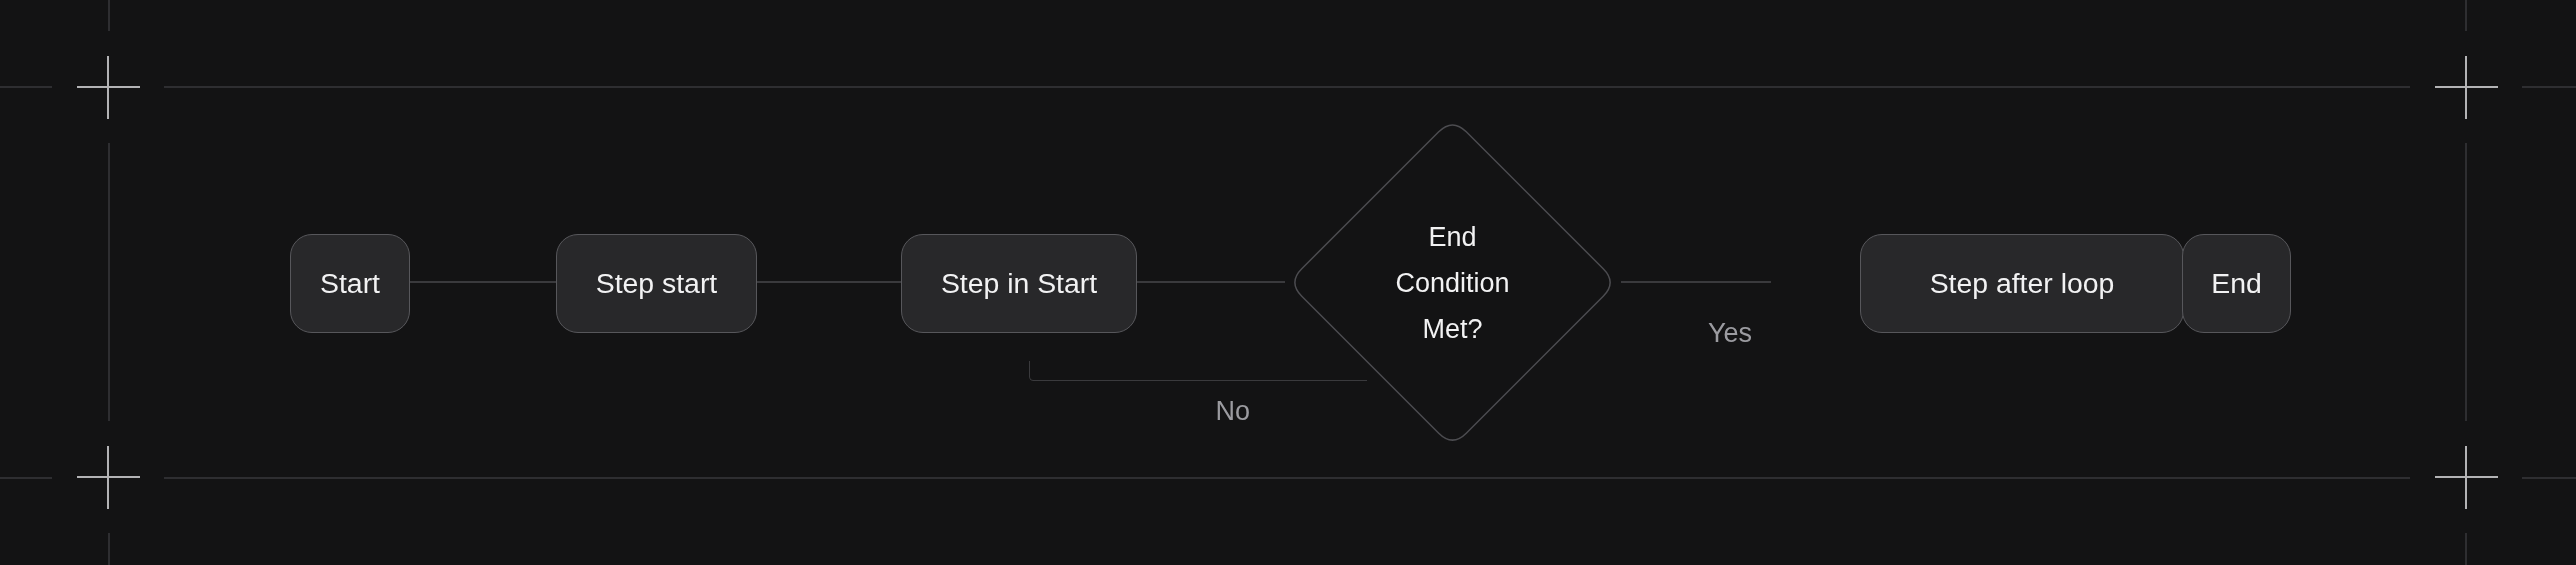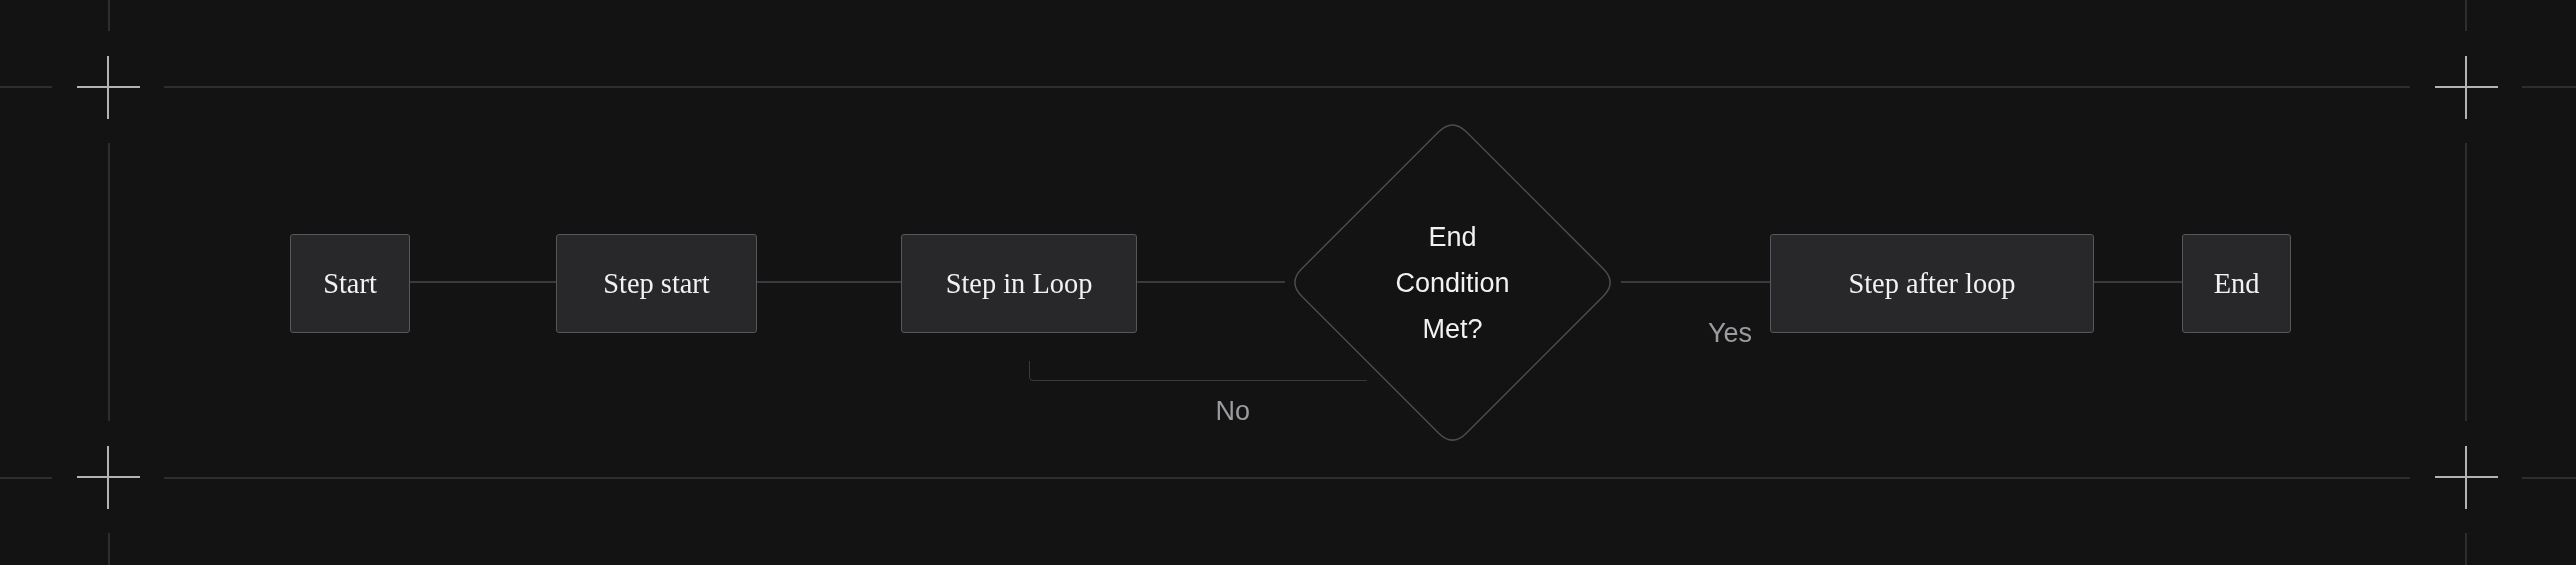--- a/index.html
+++ b/index.html
@@ -17,26 +17,25 @@
   .guide.v{width:1.5px;height:566px;top:0;}
   
   .cropmark{position:absolute;width:112px;height:112px;background:var(--bg,#131314);}
   .cropmark .bar-h{position:absolute;left:25px;top:55px;width:63px;height:2.2px;background:var(--crosshair,#b3b3b5);}
   .cropmark .bar-v{position:absolute;top:25px;left:55px;width:2.2px;height:63px;background:var(--crosshair,#b3b3b5);}
   
   .node{
     position:absolute;top:234px;height:99px;
     background:var(--node-fill,#28282a);
     border:1.5px solid var(--node-border,#57575b);
-    border-radius:3px;
+    border-radius:22px;
     display:flex;align-items:center;justify-content:center;
     color:var(--node-text,#f2f2f3);
     font-size:28.4px;
     cursor:default;
-    font-family:Liberation Serif, serif;
   }
   
   .edge{position:absolute;top:281px;height:1.5px;background:var(--edge,#3a3a3d);}
   .edge-loop{
     position:absolute;left:1029px;top:361px;width:338px;height:20px;
     border-left:1.5px solid var(--edge,#3a3a3d);
     border-bottom:1.5px solid var(--edge,#3a3a3d);
     border-bottom-left-radius:4.5px;
   }
   .edge-label{
@@ -88,33 +87,33 @@
   <div class="edge-label" style="left:1647px;top:314px">Yes</div>
   <div class="edge-label" style="left:1145px;top:392px">No</div>
 
   <div class="node" style="left:290px;width:120px">
     <span>Start</span>
   </div>
   <div class="node" style="left:556px;width:201px">
     <span>Step start</span>
   </div>
   <div class="node" style="left:901px;width:236px">
-    <span>Step in Loop</span>
+    <span>Step in Start</span>
   </div>
 
   <svg class="diamond-svg" width="329" height="329" viewBox="0 0 440 440">
     <path d="M 201.6 18.4 Q 220 0 238.4 18.4 L 421.6 201.6 Q 440 220 421.6 238.4 L 238.4 421.6 Q 220 440 201.6 421.6 L 18.4 238.4 Q 0 220 18.4 201.6 Z" fill="none" stroke="#4c4c50" stroke-width="2"></path>
   </svg>
   <div class="diamond-label">
     <span>End</span>
     <span>Condition</span>
     <span>Met?</span>
   </div>
 
-  <div class="node" style="left:1770px;width:324px">
+  <div class="node" style="left:1860px;width:324px">
     <span>Step after loop</span>
   </div>
   <div class="node" style="left:2182px;width:109px">
     <span>End</span>
   </div>
 
 </div>
 
 
 </body></html>

